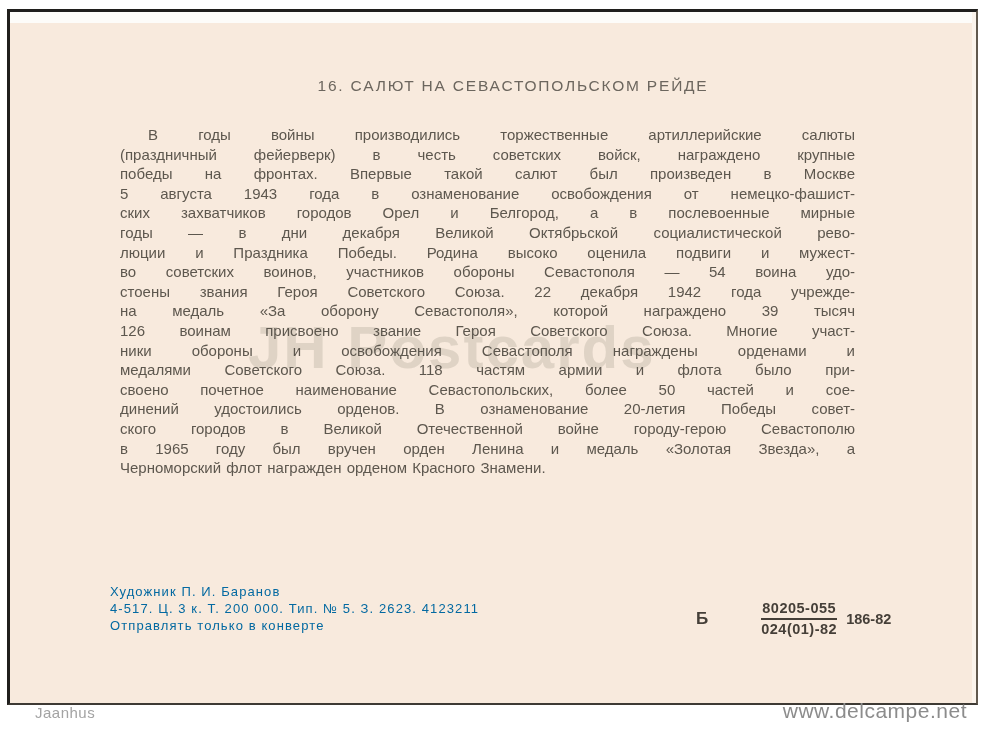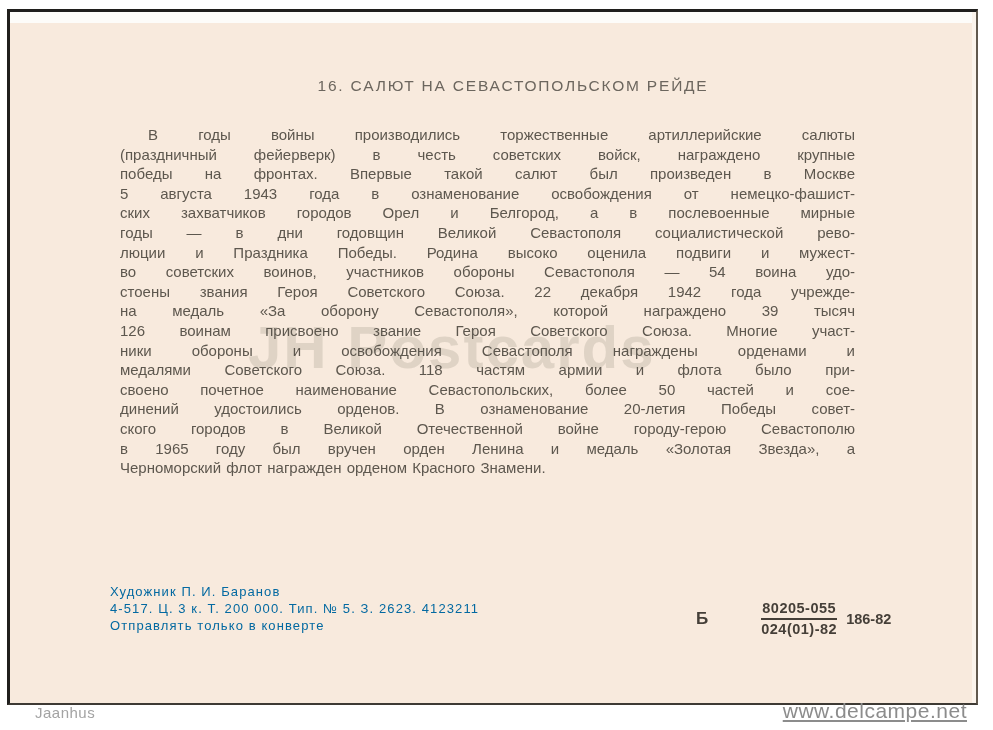--- a/index.html
+++ b/index.html
@@ -77,41 +77,41 @@
     font-size: 14.5px; letter-spacing: 0.5px; line-height: 1.15; margin-left: 44px;
   }
   .frac .rule { height: 2px; background: #453f38; align-self: stretch; margin: 1px 0; }
   .code .suffix { font-size: 14.5px; }
   .wm-jaanhus {
     position: absolute; left: 35px; top: 704px;
     font-size: 15px; letter-spacing: 0.5px; color: #a3a3a3;
   }
   .wm-delcampe {
     position: absolute; right: 26px; top: 699px;
-    font-size: 21px; color: #8c8c8c; letter-spacing: 0.5px; text-decoration: underline;
+    font-size: 21px; color: #8c8c8c; letter-spacing: 0.5px;
   }
 </style>
 </head>
 <body>
 
 <div class="card">
   <div class="top-strip"></div>
   <div class="right-strip"></div>
 
   <div class="wm-big">JH Postcards</div>
 
   <div class="title">16. САЛЮТ НА СЕВАСТОПОЛЬСКОМ РЕЙДЕ</div>
 
   <div class="bodytext">
     <div class="bline first">В годы войны производились торжественные артиллерийские салюты</div>
     <div class="bline">(праздничный фейерверк) в честь советских войск, награждено крупные</div>
     <div class="bline">победы на фронтах. Впервые такой салют был произведен в Москве</div>
     <div class="bline">5 августа 1943 года в ознаменование освобождения от немецко-фашист-</div>
     <div class="bline">ских захватчиков городов Орел и Белгород, а в послевоенные мирные</div>
-    <div class="bline">годы — в дни годовщин Великой Севастополя социалистической рево-</div>
+    <div class="bline">годы — в дни декабря Великой Октябрьской социалистической рево-</div>
     <div class="bline">люции и Праздника Победы. Родина высоко оценила подвиги и мужест-</div>
     <div class="bline">во советских воинов, участников обороны Севастополя — 54 воина удо-</div>
     <div class="bline">стоены звания Героя Советского Союза. 22 декабря 1942 года учрежде-</div>
     <div class="bline">на медаль «За оборону Севастополя», которой награждено 39 тысяч</div>
     <div class="bline">126 воинам присвоено звание Героя Советского Союза. Многие участ-</div>
     <div class="bline">ники обороны и освобождения Севастополя награждены орденами и</div>
     <div class="bline">медалями Советского Союза. 118 частям армии и флота было при-</div>
     <div class="bline">своено почетное наименование Севастопольских, более 50 частей и сое-</div>
     <div class="bline">динений удостоились орденов. В ознаменование 20-летия Победы совет-</div>
     <div class="bline">ского городов в Великой Отечественной войне городу-герою Севастополю</div>

